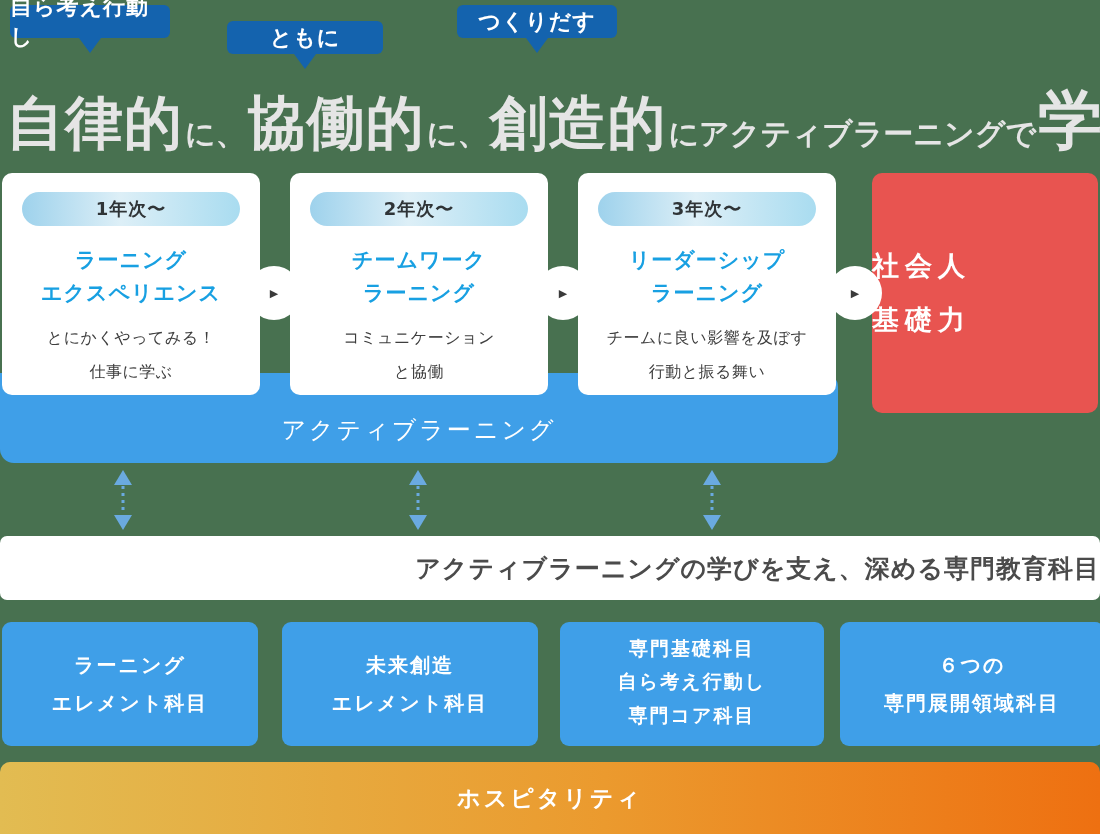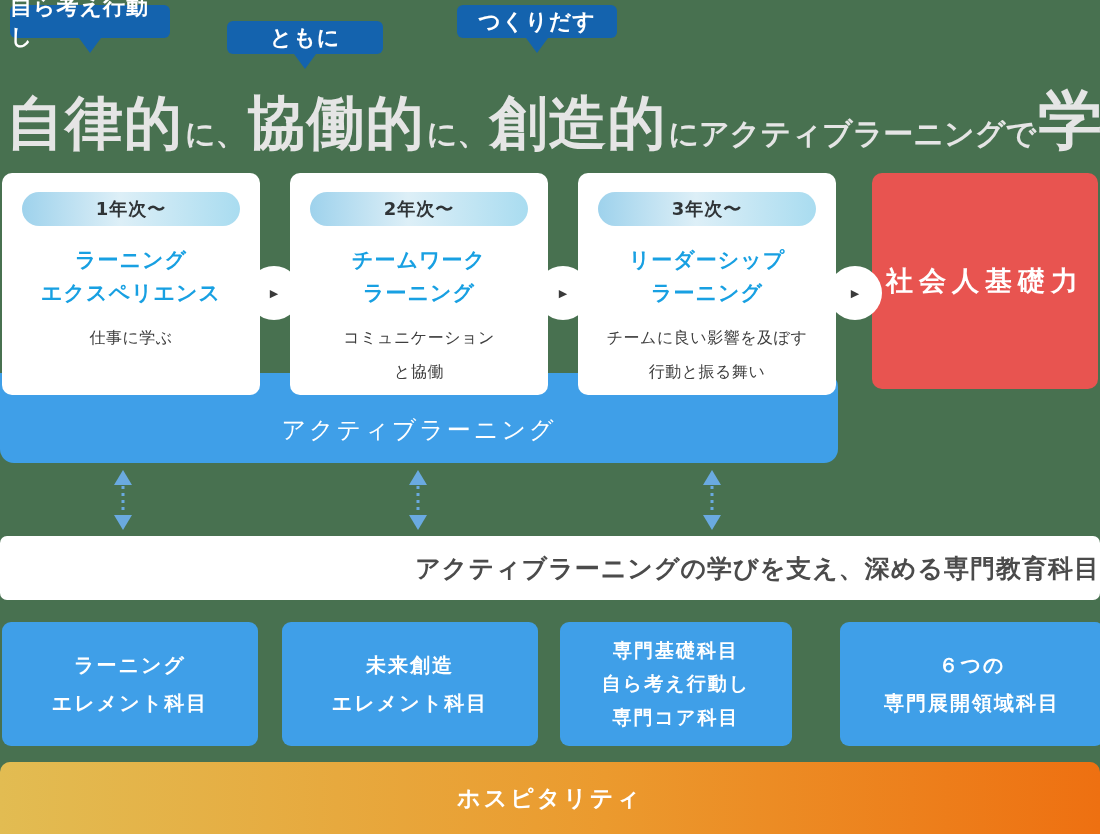--- a/index.html
+++ b/index.html
@@ -61,23 +61,23 @@
   
   .connector{
     position:absolute;top:266px;width:54px;height:54px;border-radius:50%;
     background:#fff;z-index:4;
     display:flex;align-items:center;justify-content:center;
   }
   .conn1{left:247px;}.conn2{left:536px;}.conn3{left:828px;}
   .connector span{font-size:11px;color:#3a3a3a;line-height:1;}
   
   .outcome{
-    position:absolute;left:872px;top:173px;width:226px;height:216px;
+    position:absolute;left:872px;top:173px;width:226px;height:240px;
     background:#e85450;border-radius:10px;z-index:2;
-    display:flex;align-items:center;justify-content:center;
+    display:flex;flex-direction:column;justify-content:center;
   }
   .outcome div{color:#fff;font-size:27px;font-weight:bold;letter-spacing:6px;line-height:2.0;}
   
   .al-bar{
     position:absolute;left:0;top:373px;width:838px;height:90px;
     background:#3f9fe8;border-radius:0 14px 14px 14px;z-index:1;
     display:flex;align-items:flex-end;justify-content:center;
   }
   .al-bar .lbl{
     color:#fff;font-size:24px;letter-spacing:3px;
@@ -98,21 +98,21 @@
     font-family:"DejaVu Serif","Liberation Serif",serif;
   }
   
   .subject{
     position:absolute;top:622px;height:124px;
     background:#3f9fe8;border-radius:9px;
     display:flex;flex-direction:column;align-items:center;justify-content:center;
   }
   .sb1{left:2px;width:256px;}
   .sb2{left:282px;width:256px;}
-  .sb3{left:560px;width:232px;}
+  .sb3{left:560px;width:264px;font-family:Liberation Mono, monospace;}
   .sb4{left:840px;width:264px;}
   .subject div{color:#fff;font-weight:bold;font-size:20px;line-height:1.9;letter-spacing:2px;text-align:center;}
   .sb3 div{font-size:19px;line-height:1.75;}
   
   .hosp-bar{
     position:absolute;left:0;top:762px;width:1100px;height:72px;
     background:linear-gradient(90deg,#e2bc52 0%,#eb9a2e 55%,#ee7011 100%);
     border-radius:10px 10px 0 0;
     display:flex;align-items:center;justify-content:center;font-weight:bold;
   }
@@ -151,20 +151,21 @@
 
   <div class="card card1">
     <div class="pill">
       <span>1年次〜</span>
     </div>
     <div class="card-title">
       <div>ラーニング</div>
       <div>エクスペリエンス</div>
     </div>
     <div class="card-desc">
+      <div>とにかくやってみる！</div>
       <div>仕事に学ぶ</div>
     </div>
   </div>
 
   <div class="card card2">
     <div class="pill">
       <span>2年次〜</span>
     </div>
     <div class="card-title">
       <div>チームワーク</div>

